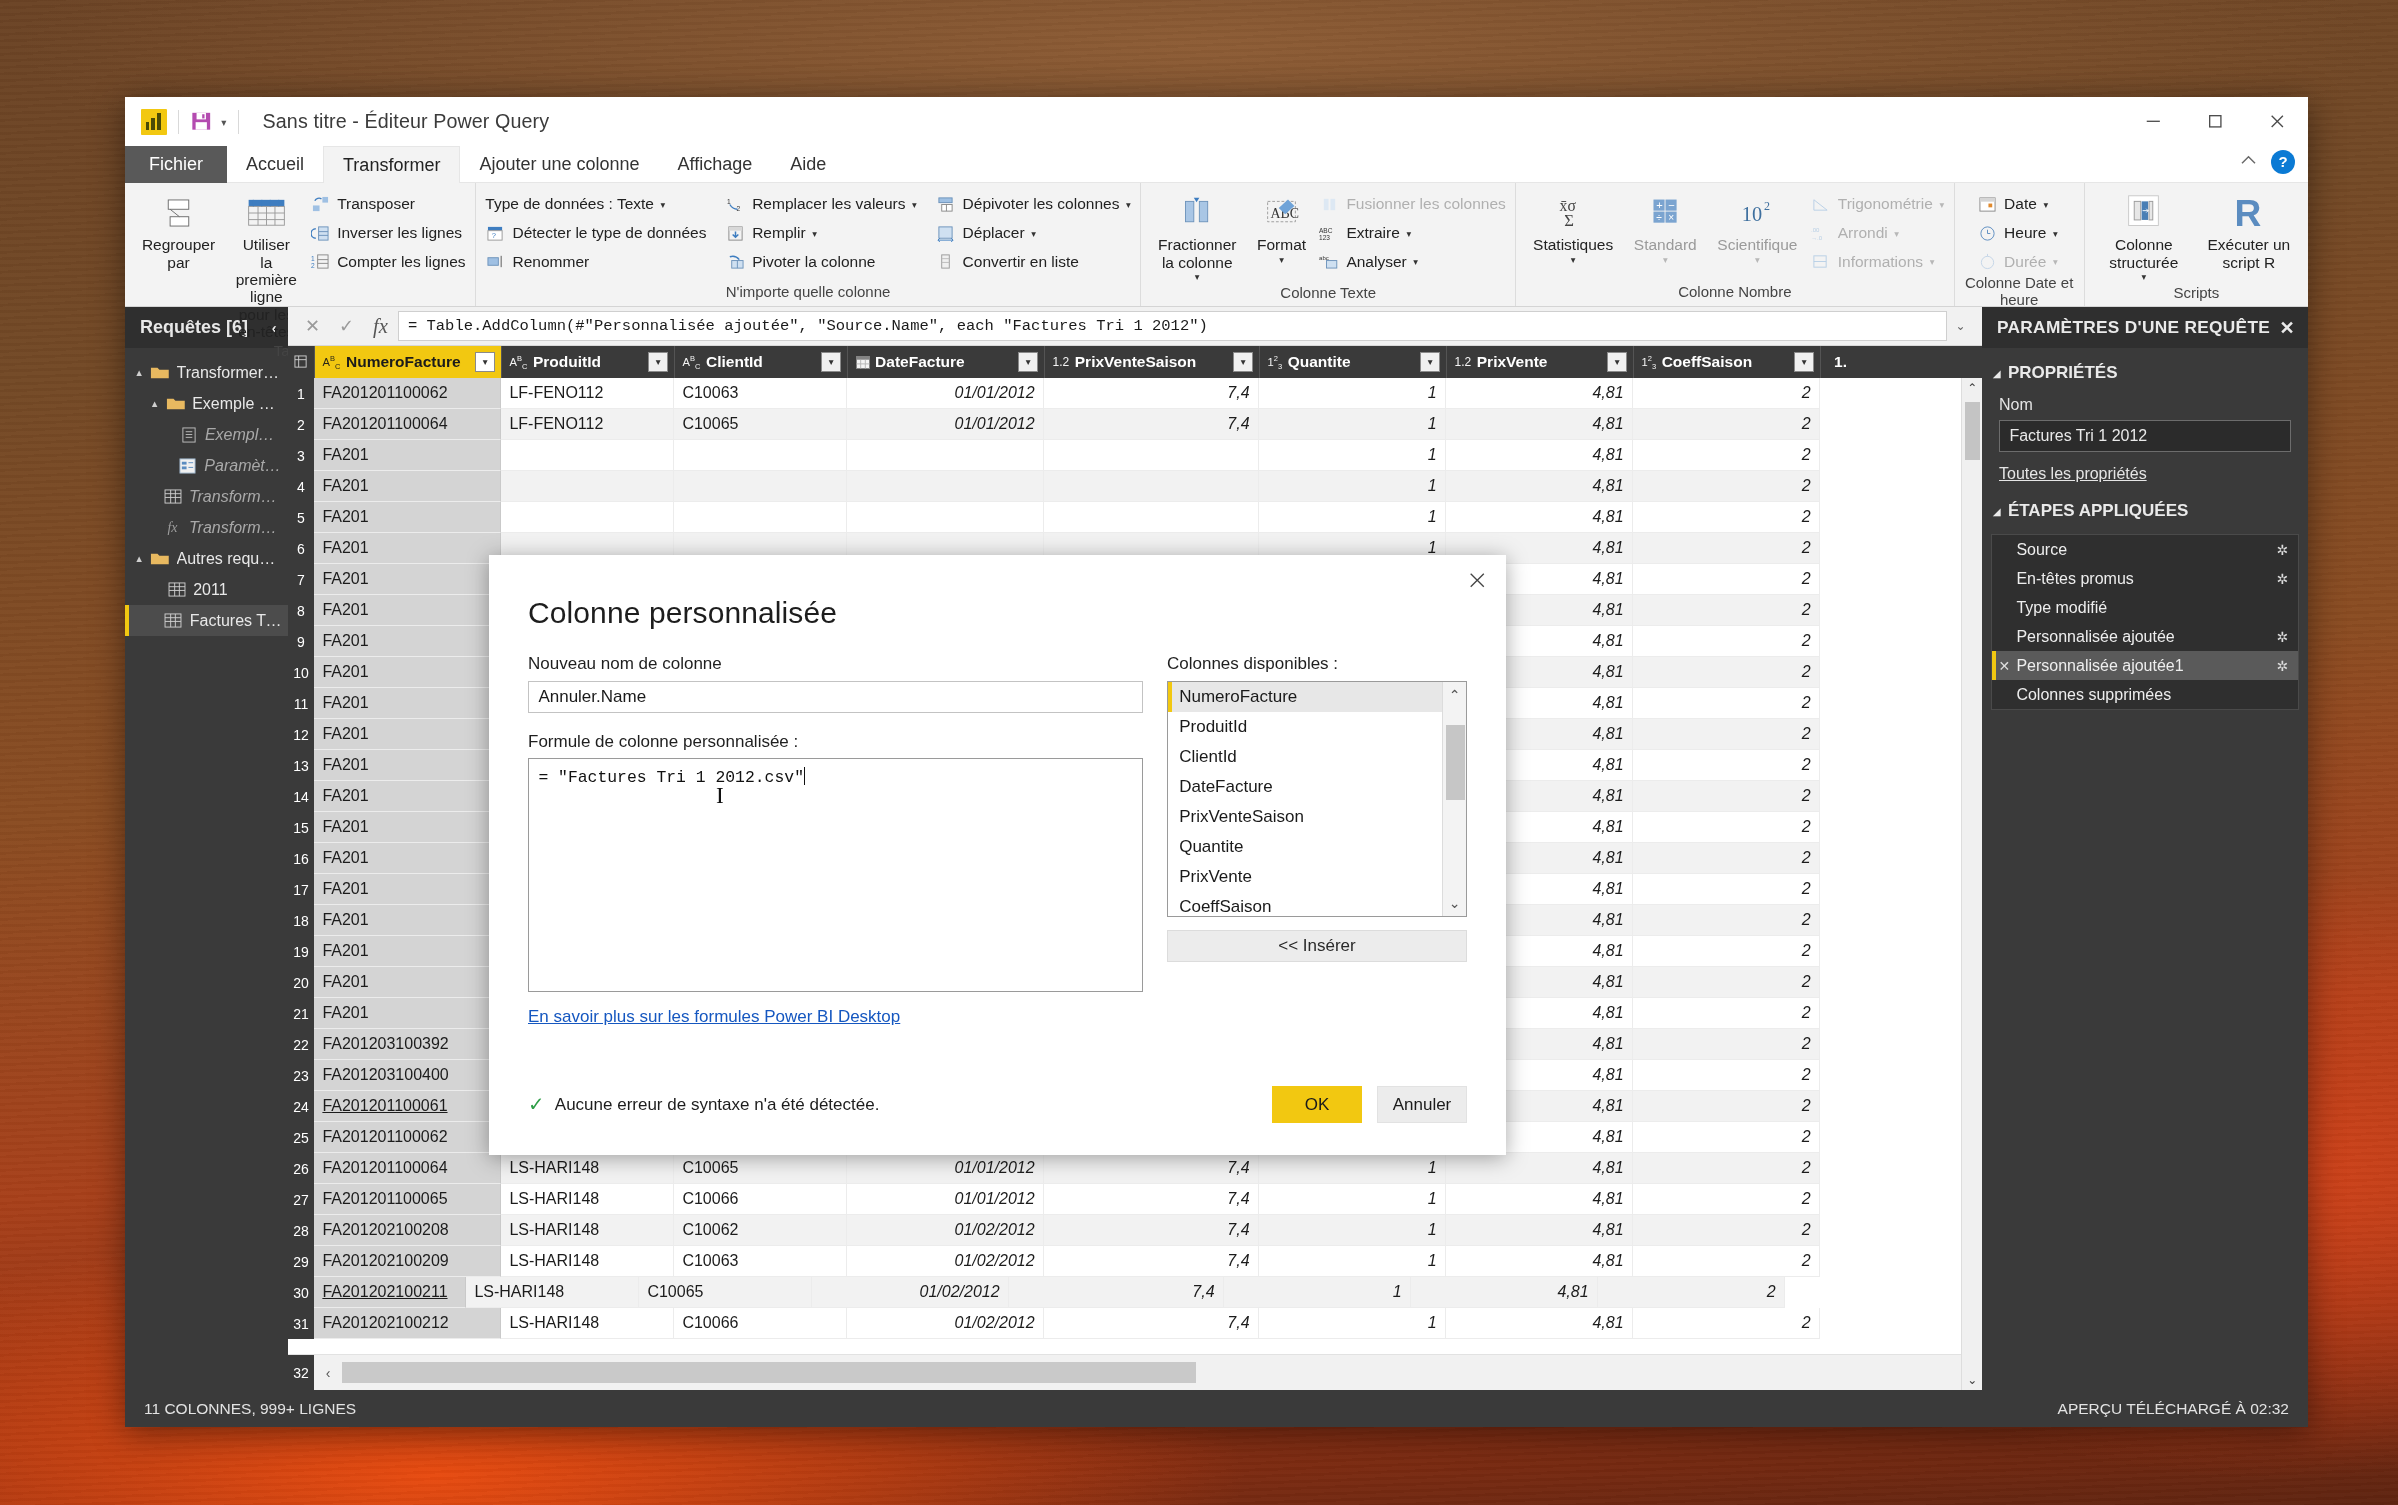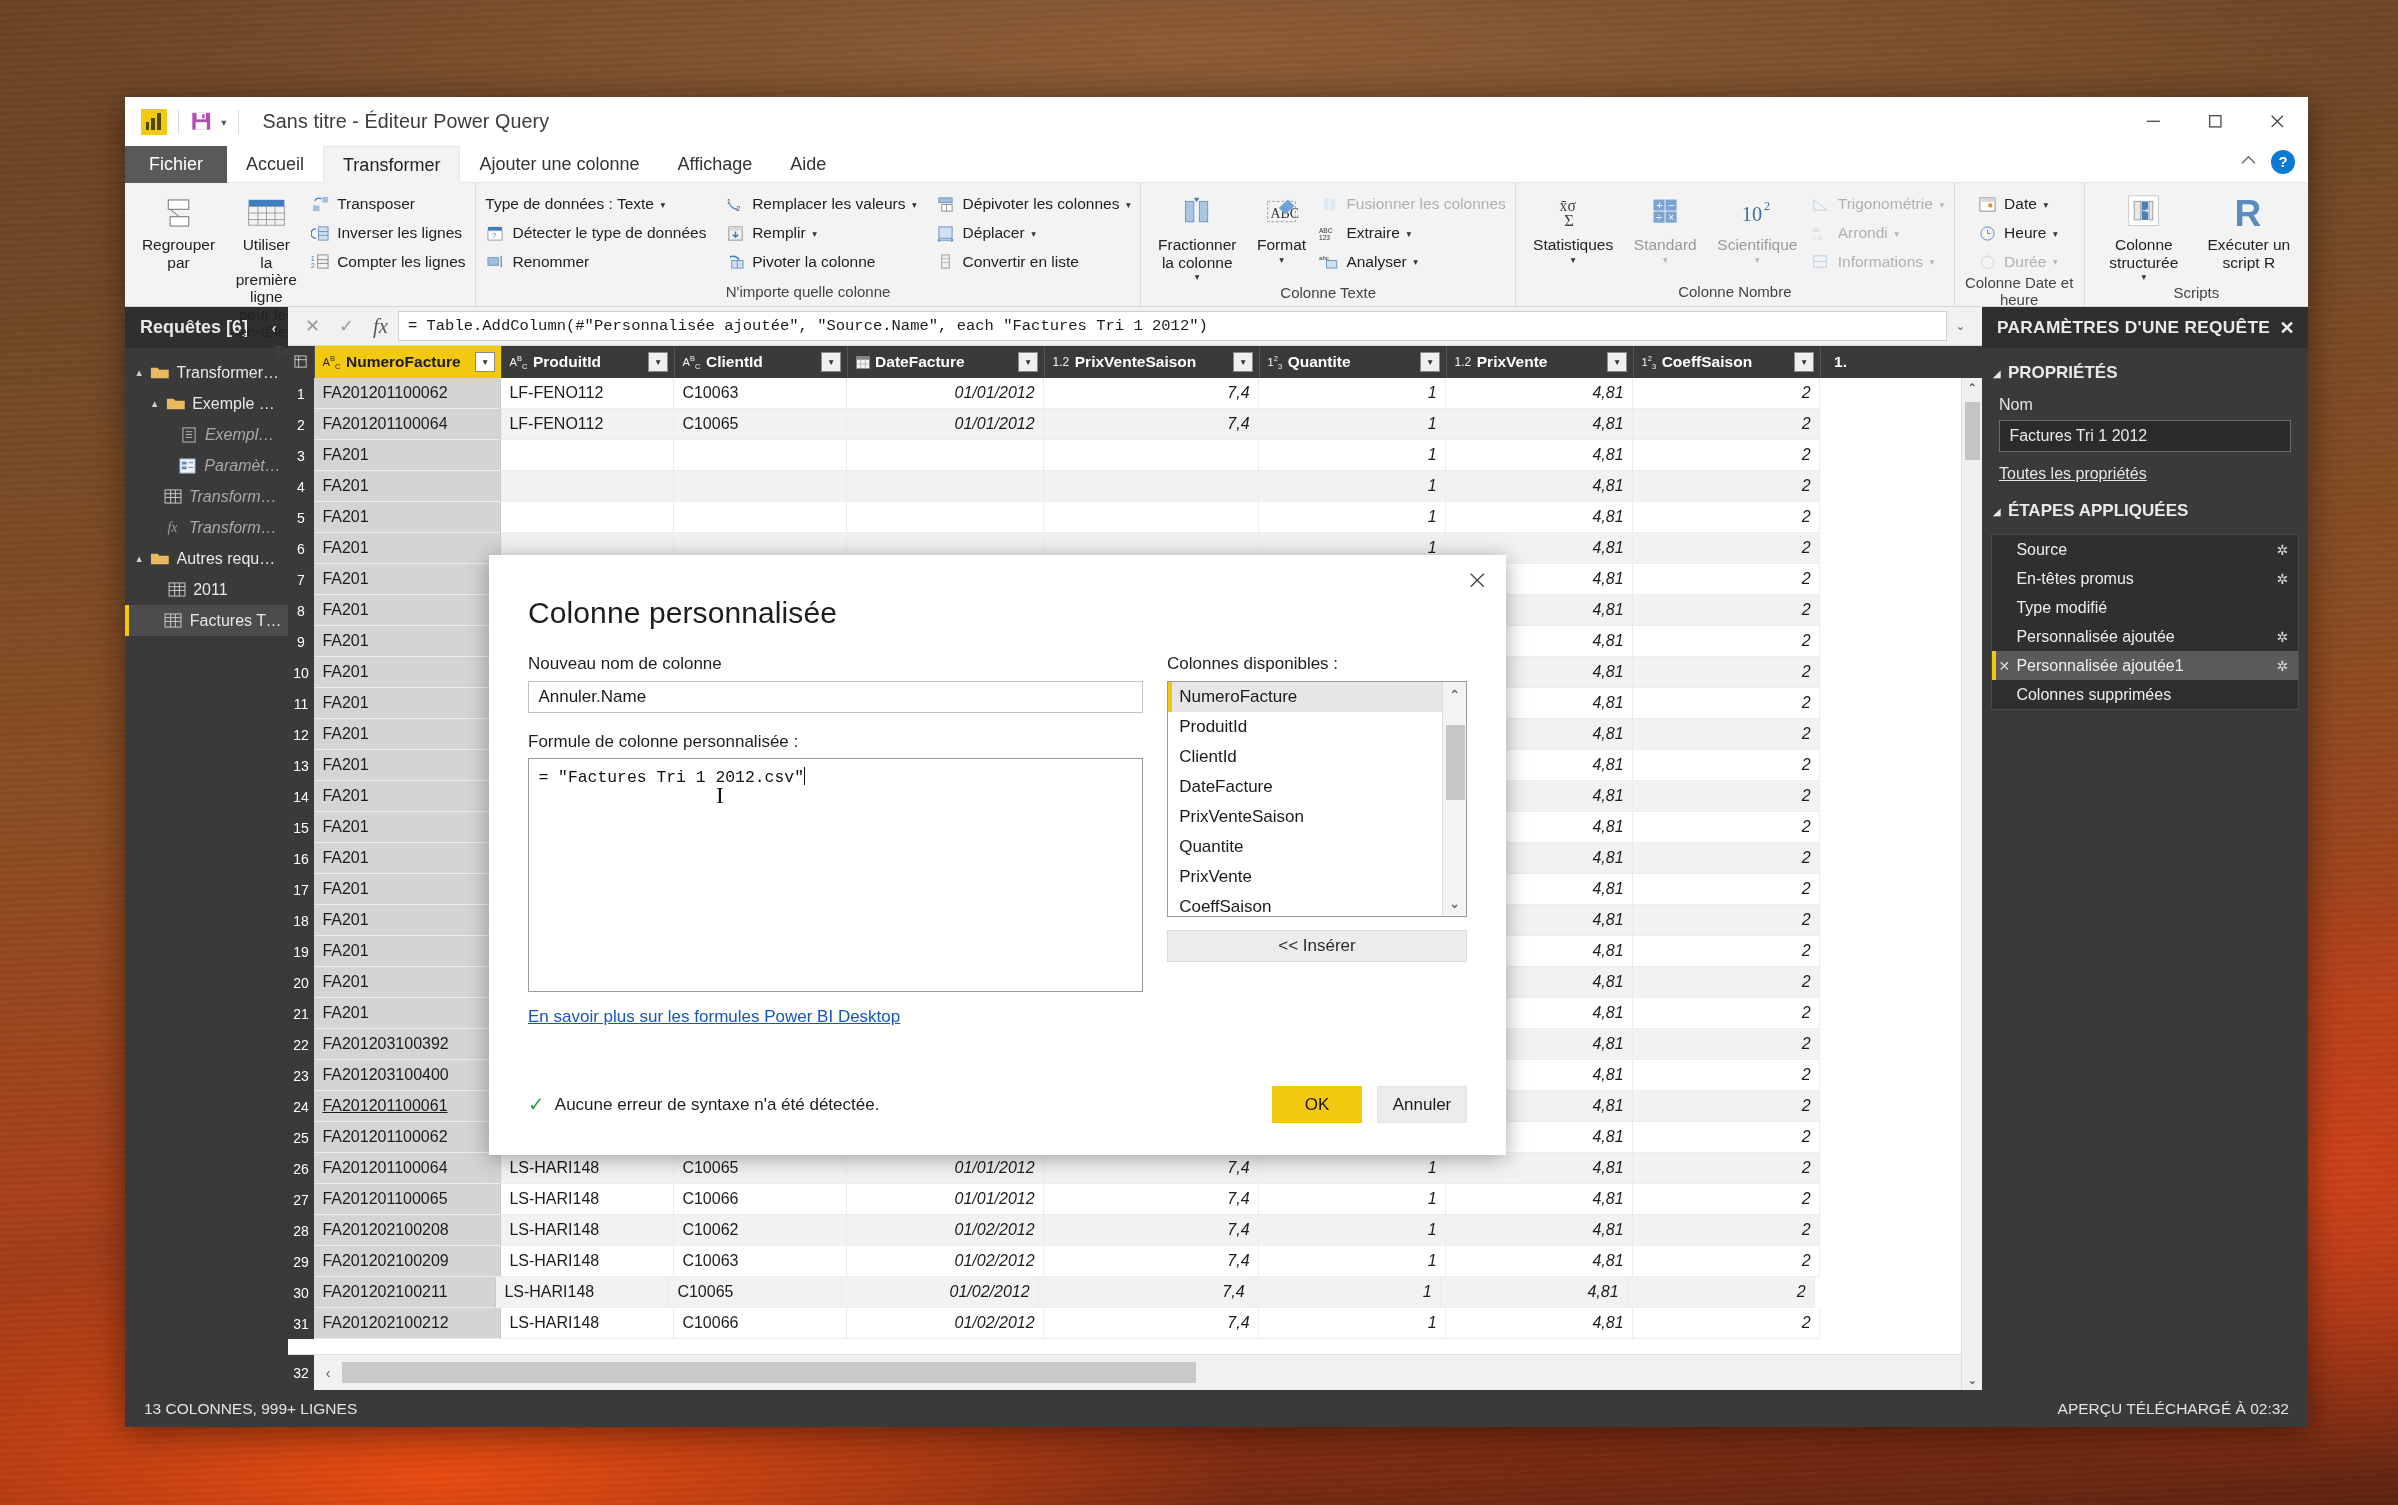--- a/index.html
+++ b/index.html
@@ -1114,21 +1114,21 @@
               <div class="cell" style="width: 173px;">LS-HARI148</div>
               <div class="cell" style="width: 173px;">C10063</div>
               <div class="cell dt" style="width: 197px;">01/02/2012</div>
               <div class="cell num" style="width: 215px;">7,4</div>
               <div class="cell num" style="width: 187px;">1</div>
               <div class="cell num" style="width: 187px;">4,81</div>
               <div class="cell num" style="width: 187px;">2</div>
             </div>
             <div class="grow">
               <div class="rn">30</div>
-              <div class="cell idx" style="width: 182px;">FA201202100211</div>
+              <div class="cell idx" style="width: 152px; text-decoration: underline;">FA201202100211</div>
               <div class="cell alt" style="width: 173px;">LS-HARI148</div>
               <div class="cell alt" style="width: 173px;">C10065</div>
               <div class="cell alt dt" style="width: 197px;">01/02/2012</div>
               <div class="cell alt num" style="width: 215px;">7,4</div>
               <div class="cell alt num" style="width: 187px;">1</div>
               <div class="cell alt num" style="width: 187px;">4,81</div>
               <div class="cell alt num" style="width: 187px;">2</div>
             </div>
             <div class="grow">
               <div class="rn">31</div>
@@ -1207,21 +1207,21 @@
             <span class="sx"></span>
             <span class="slabel">Colonnes supprimées</span>
             <span class="gear"></span>
           </div>
         </div>
     </div>
 
   </div>
 
   <div class="statusbar">
-    <span>13 COLONNES, 999+ LIGNES</span>
+    <span>11 COLONNES, 999+ LIGNES</span>
     <span>APERÇU TÉLÉCHARGÉ À 02:32</span>
   </div>
 
   <div class="modal">
     <div class="dclose">
       <svg width="22.5" height="22.5" viewBox="0 0 24 24">
           <line x1="5" y1="5" x2="19" y2="19" stroke="#444" stroke-width="1.4"></line>
           <line x1="19" y1="5" x2="5" y2="19" stroke="#444" stroke-width="1.4"></line>
         </svg>
     </div>

